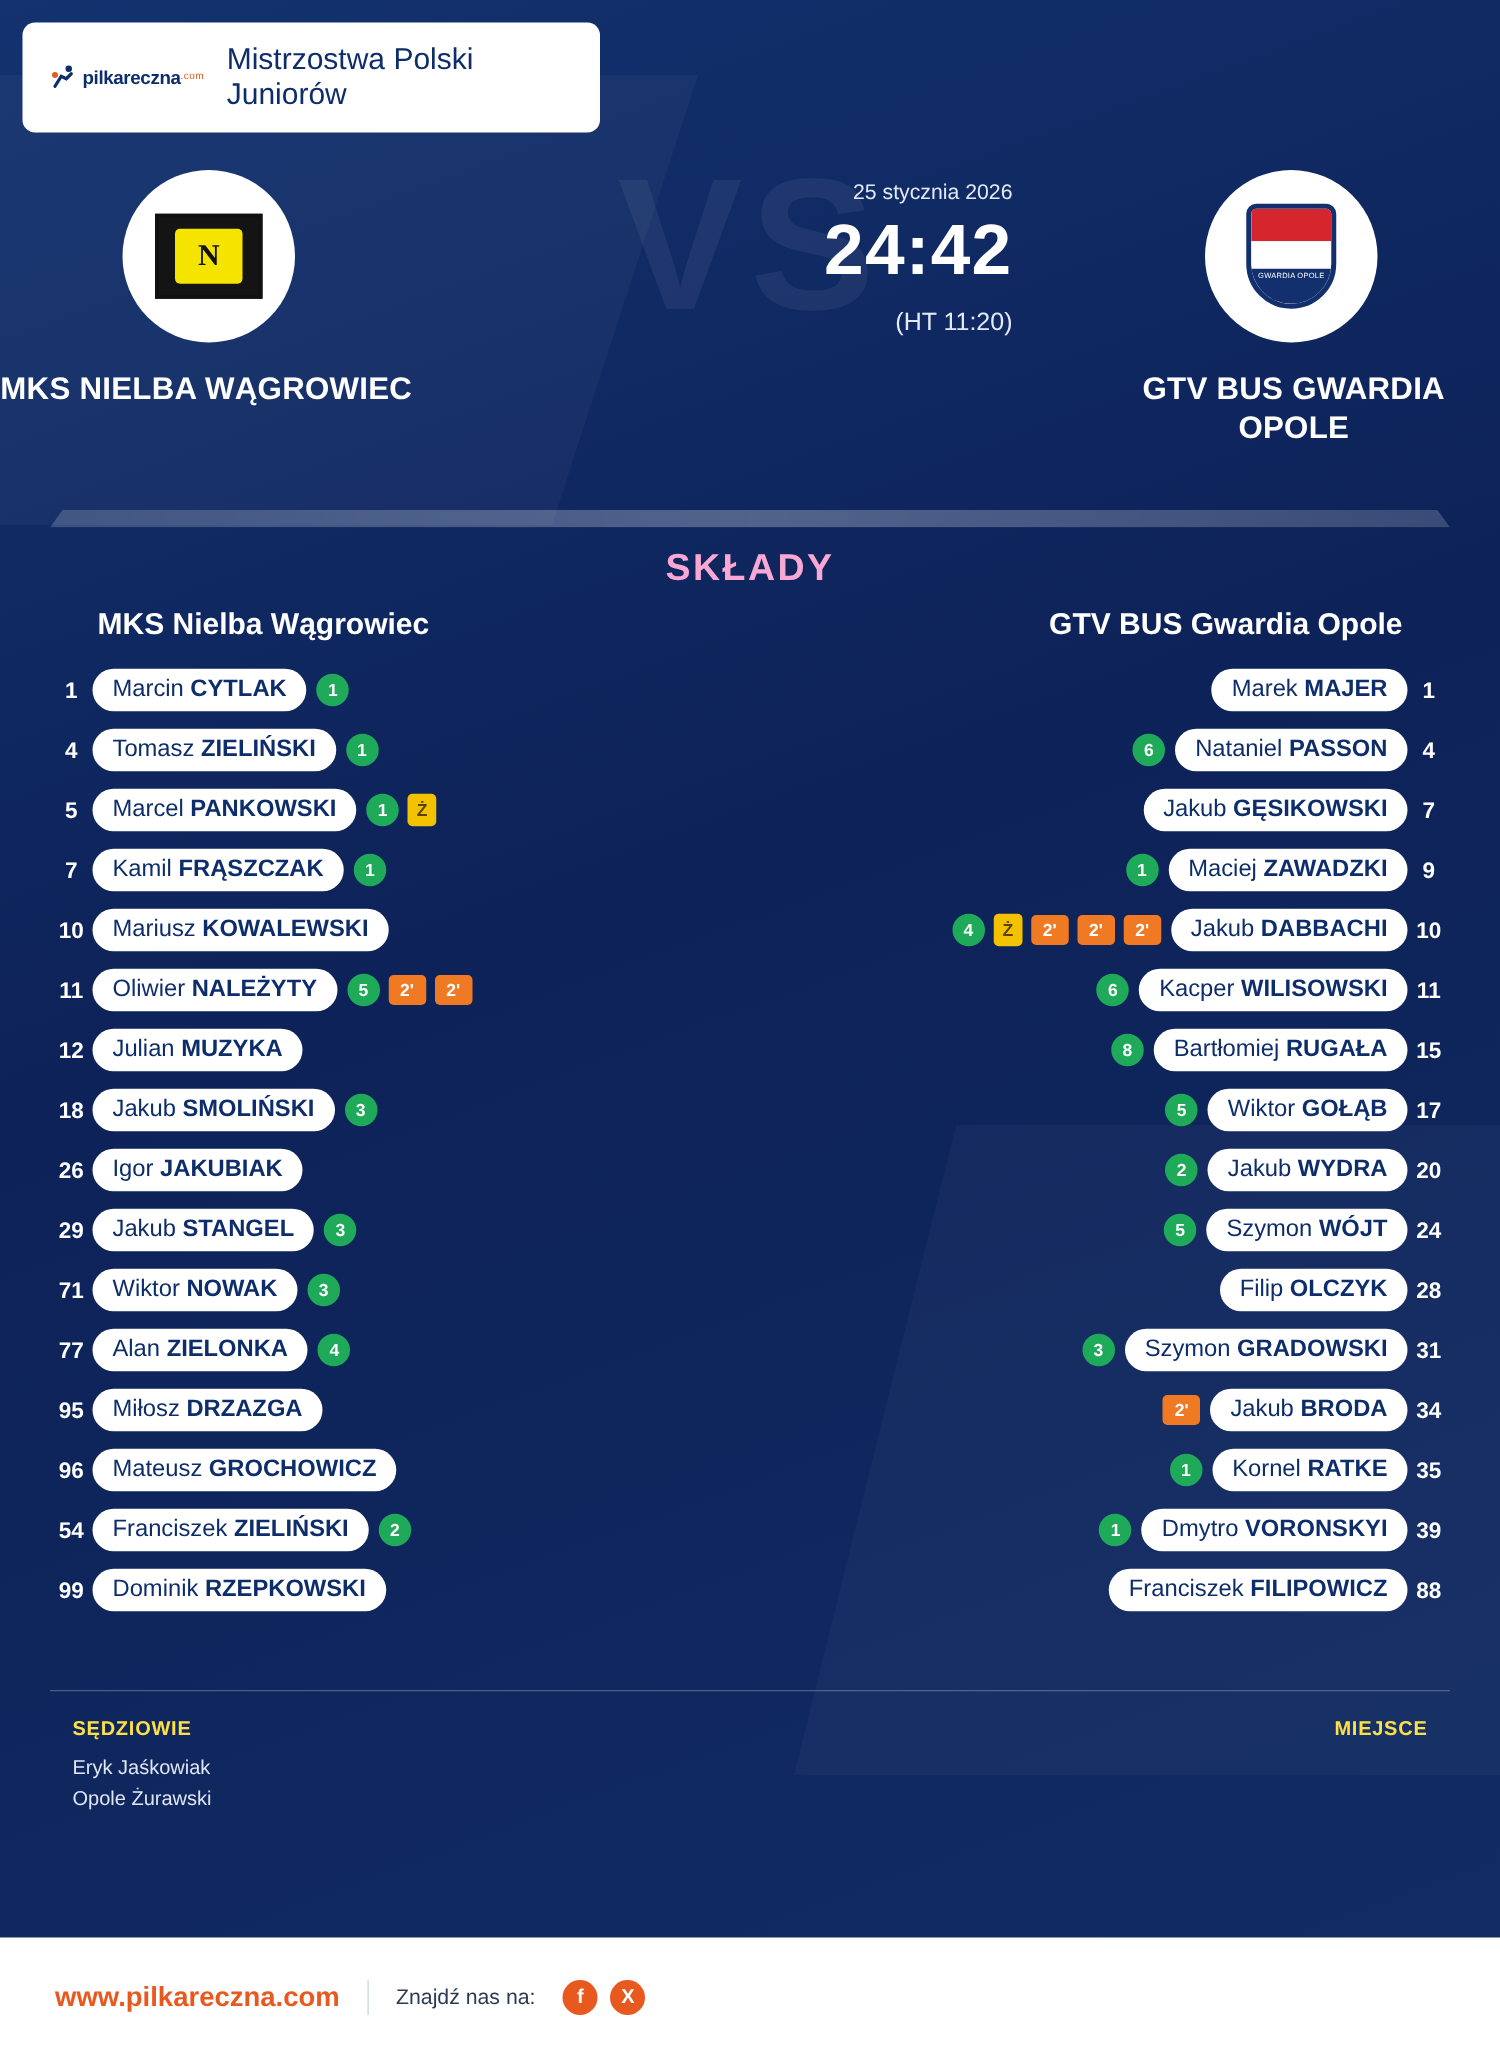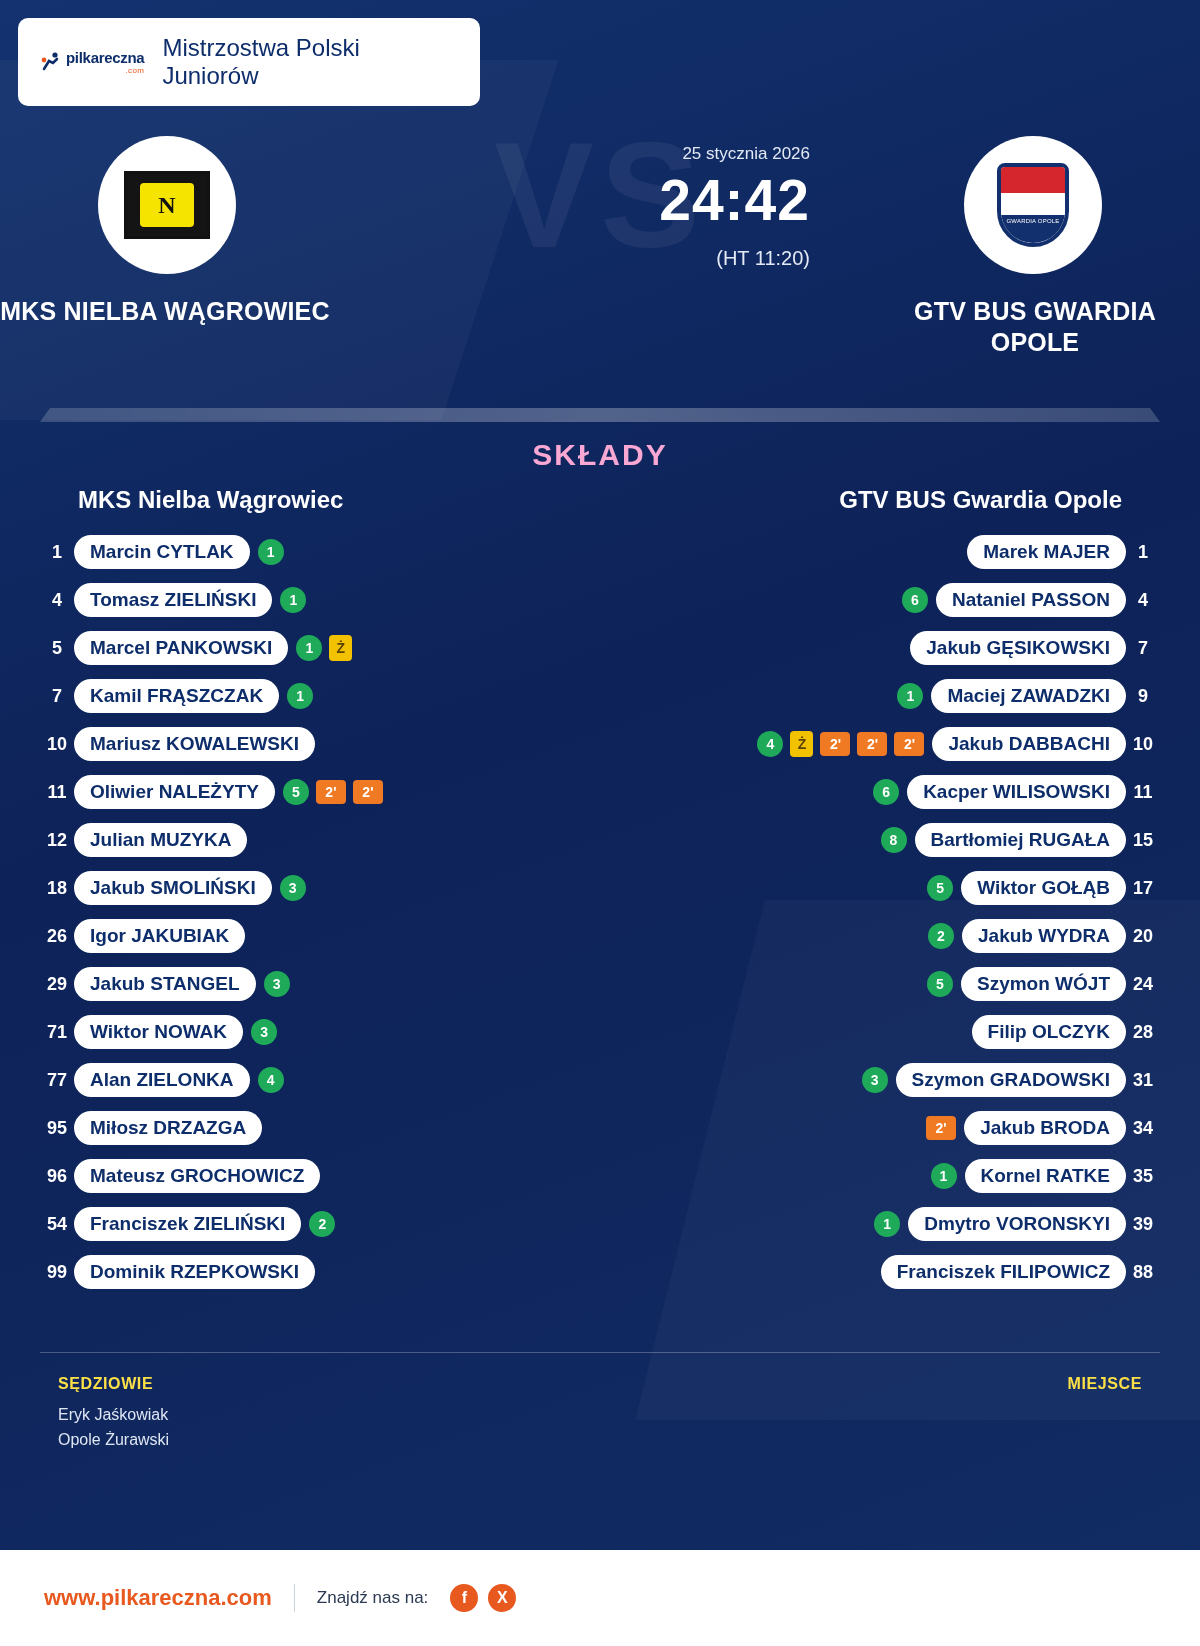--- a/index.html
+++ b/index.html
@@ -245,21 +245,21 @@
   .pill {
     background: #ffffff;
     color: #0d2d6b;
     border-radius: 18px;
     padding: 7px 16px;
     font-size: 19px;
     white-space: nowrap;
     line-height: 1.1;
   }
   .pill b { font-weight: bold; }
-  .pill .first { font-weight: bold; text-align: center; }
+  .pill .first { font-weight: normal; text-align: center; }
 
   .events {
     display: flex;
     align-items: center;
     gap: 7px;
     margin: 0 8px;
   }
   .ev {
     display: inline-flex;
     align-items: center;
@@ -372,21 +372,21 @@
 
   <div class="header-card">
     <div class="logo-wrap">
       <span class="logo-mark">
         <svg width="22" height="22" viewBox="0 0 22 22">
           <circle cx="15" cy="4" r="2.6" fill="#0d2d6b"></circle>
           <path d="M4 18 L9 10 L13 12 L17 8" stroke="#0d2d6b" stroke-width="2.6" fill="none" stroke-linecap="round"></path>
           <circle cx="4" cy="9" r="2.4" fill="#e8591f"></circle>
         </svg>
       </span>
-      <span style="display:flex;flex-direction:column;">
+      <span style="display:flex;flex-direction:row;">
         <span class="logo-text-main">pilkareczna</span>
         <span class="logo-text-sub">.com</span>
       </span>
     </div>
     <div class="header-title">Mistrzostwa Polski Juniorów</div>
   </div>
 
   <div class="score-area">
     <div class="team-badge left">
       <div class="crest-home">

